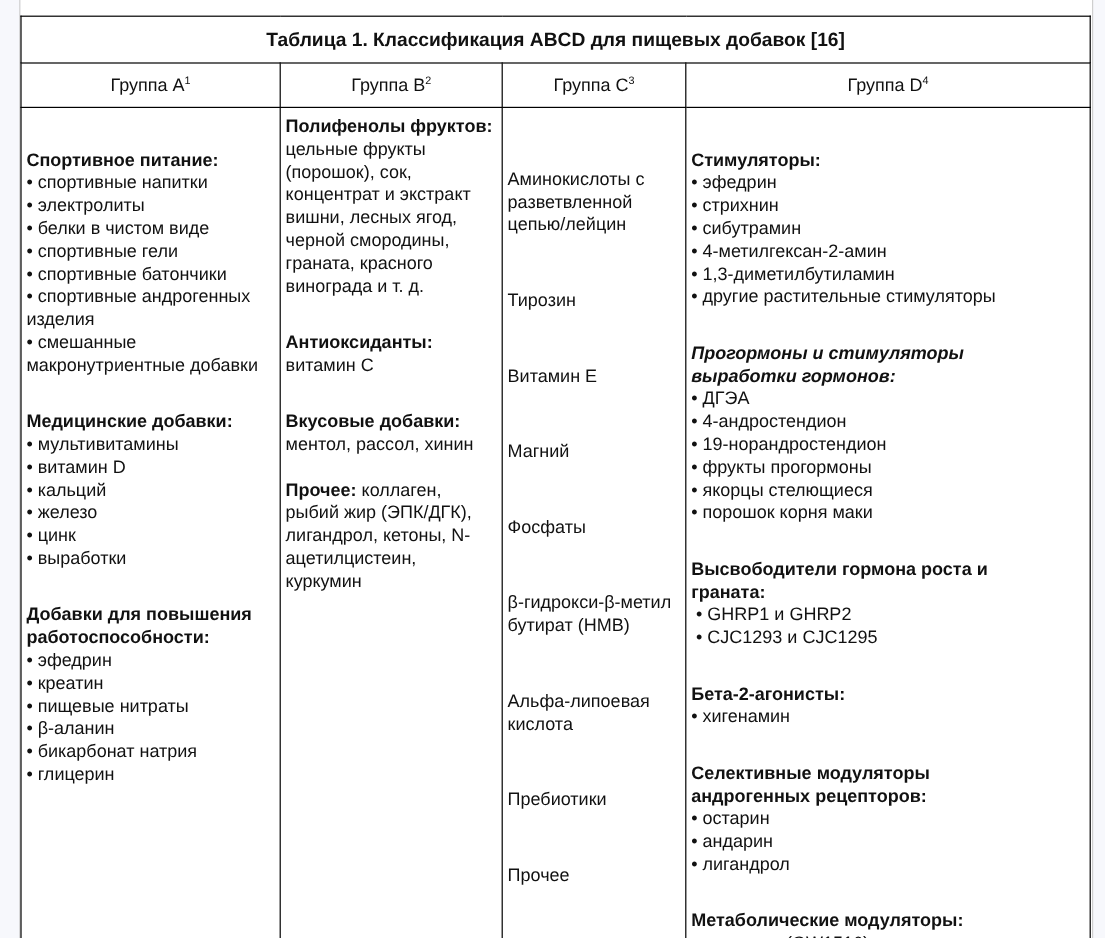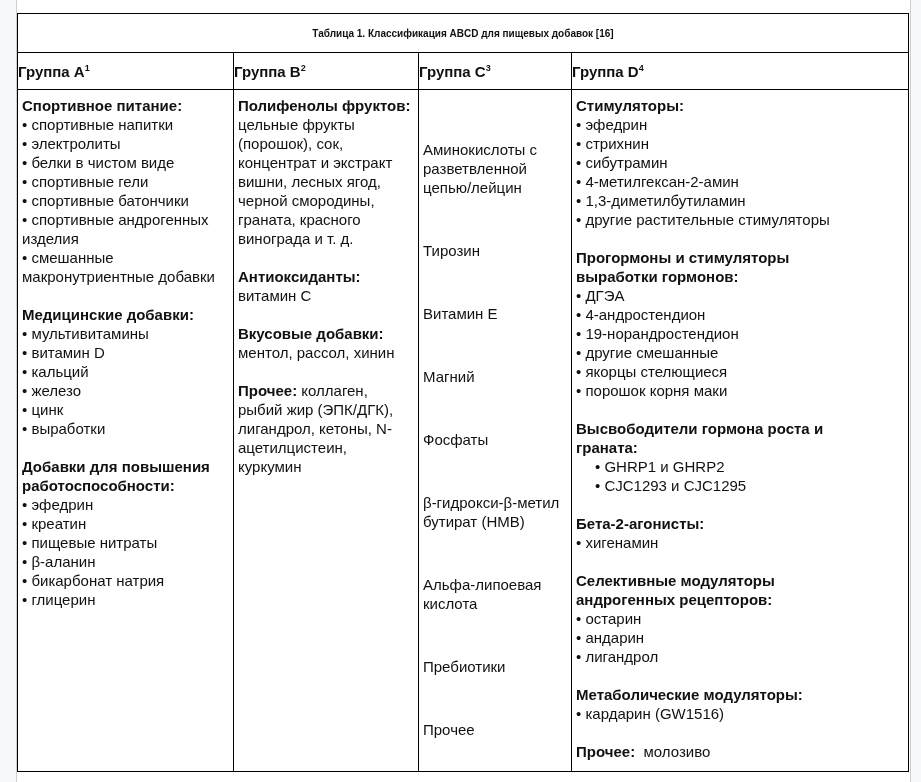--- a/index.html
+++ b/index.html
@@ -25,33 +25,33 @@
     font-size: 15px;
     line-height: 19px;
   }
   table.main td, table.main th {
     border: 1.5px solid #000;
     vertical-align: top;
     padding: 0;
   }
   .title-cell {
     height: 38px; text-align: center; vertical-align: middle !important;
-    font-weight: bold; font-size: 10px;
+    font-weight: bold; font-size: 16px;
   }
   .head-cell {
-    height: 36px; vertical-align: middle !important;
-    font-weight: bold; font-size: 15px; margin-top: 36px;
+    height: 36px; text-align: center; vertical-align: middle !important;
+    font-weight: normal; font-size: 15px; margin-top: 36px;
   }
   .head-cell sup { font-size: 9px; vertical-align: 6px; line-height: 0; }
   .body-cell { padding: 6px 4px 10px 4px !important; height: 664px; }
   .sec { margin-bottom: 19px; }
   .sec:last-child { margin-bottom: 0; }
-  .sec-title { font-weight: bold; }
+  .sec-title { font-weight: bold; margin-top: 28px; }
   .item { display: block; }
-  .item.indent { padding-left: 4px; margin-left: 15px; }
+  .item.indent { padding-left: 4px; }
   .line { display: block; margin-top: 44px; }
 </style>
 </head>
 <body>
 
 <div class="strip-left"></div>
 <div class="strip-right"></div>
 
 <table class="main">
   <colgroup>
@@ -136,25 +136,25 @@
       <div class="sec">
         <div class="sec-title">Стимуляторы:</div>
         <span class="item">• эфедрин</span>
         <span class="item">• стрихнин</span>
         <span class="item">• сибутрамин</span>
         <span class="item">• 4-метилгексан-2-амин</span>
         <span class="item">• 1,3-диметилбутиламин</span>
         <span class="item">• другие растительные стимуляторы</span>
       </div>
       <div class="sec">
-        <div class="sec-title" style="padding-right:60px;">Прогормоны и стимуляторы выработки гормонов:</div>
+        <div class="sec-title" style="padding-right:60px;font-style:italic;">Прогормоны и стимуляторы выработки гормонов:</div>
         <span class="item">• ДГЭА</span>
         <span class="item">• 4-андростендион</span>
         <span class="item">• 19-норандростендион</span>
-        <span class="item">• другие смешанные</span>
+        <span class="item">• фрукты прогормоны</span>
         <span class="item">• якорцы стелющиеся</span>
         <span class="item">• порошок корня маки</span>
       </div>
       <div class="sec">
         <div class="sec-title" style="padding-right:40px;">Высвободители гормона роста и граната:</div>
         <span class="item indent">• GHRP1 и GHRP2</span>
         <span class="item indent">• CJC1293 и CJC1295</span>
       </div>
       <div class="sec">
         <div class="sec-title">Бета-2-агонисты:</div>

